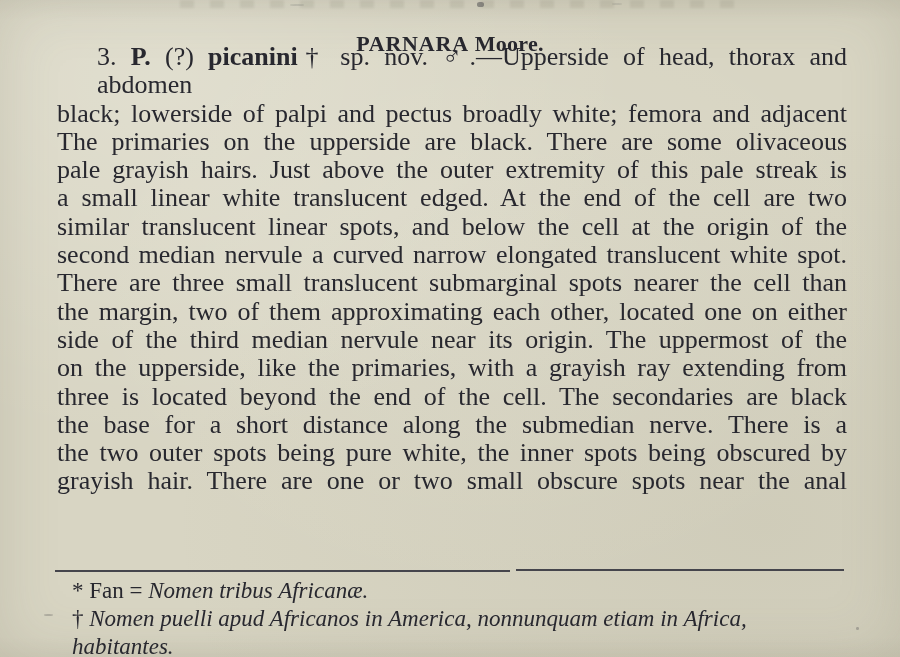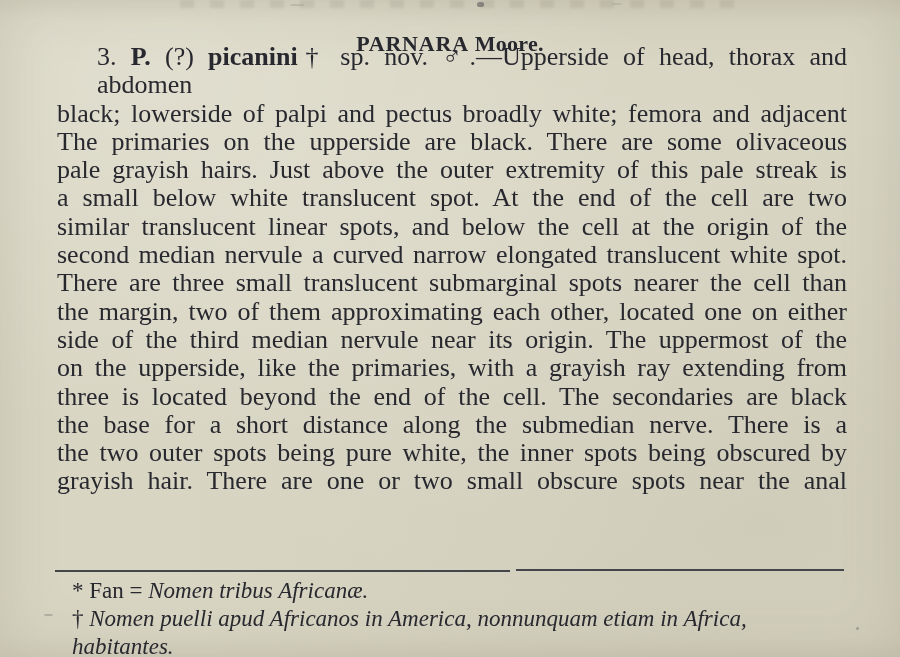--- a/index.html
+++ b/index.html
@@ -98,21 +98,21 @@
 
   <div class="top-smudge"></div>
 
   <h1 class="title"><span class="genus">PARNARA</span><span> Moore.</span></h1>
 
   <div class="body-text">
     <div class="line first"><span>3. </span><span class="b">P.</span><span> (?) </span><span class="b">picanini</span><span>† sp. nov. ♂.—Upperside of head, thorax and abdomen</span></div>
     <div class="line">black; lowerside of palpi and pectus broadly white; femora and adjacent</div>
     <div class="line">The primaries on the upperside are black. There are some olivaceous</div>
     <div class="line">pale grayish hairs. Just above the outer extremity of this pale streak is</div>
-    <div class="line">a small below white translucent spot. At the end of the cell are two</div>
+    <div class="line">a small linear white translucent edged. At the end of the cell are two</div>
     <div class="line">similar translucent linear spots, and below the cell at the origin of the</div>
     <div class="line">second median nervule a curved narrow elongated translucent white spot.</div>
     <div class="line">There are three small translucent submarginal spots nearer the cell than</div>
     <div class="line">the margin, two of them approximating each other, located one on either</div>
     <div class="line">side of the third median nervule near its origin. The uppermost of the</div>
     <div class="line">on the upperside, like the primaries, with a grayish ray extending from</div>
     <div class="line">three is located beyond the end of the cell. The secondaries are black</div>
     <div class="line">the base for a short distance along the submedian nerve. There is a</div>
     <div class="line">the two outer spots being pure white, the inner spots being obscured by</div>
     <div class="line">grayish hair. There are one or two small obscure spots near the anal</div>

